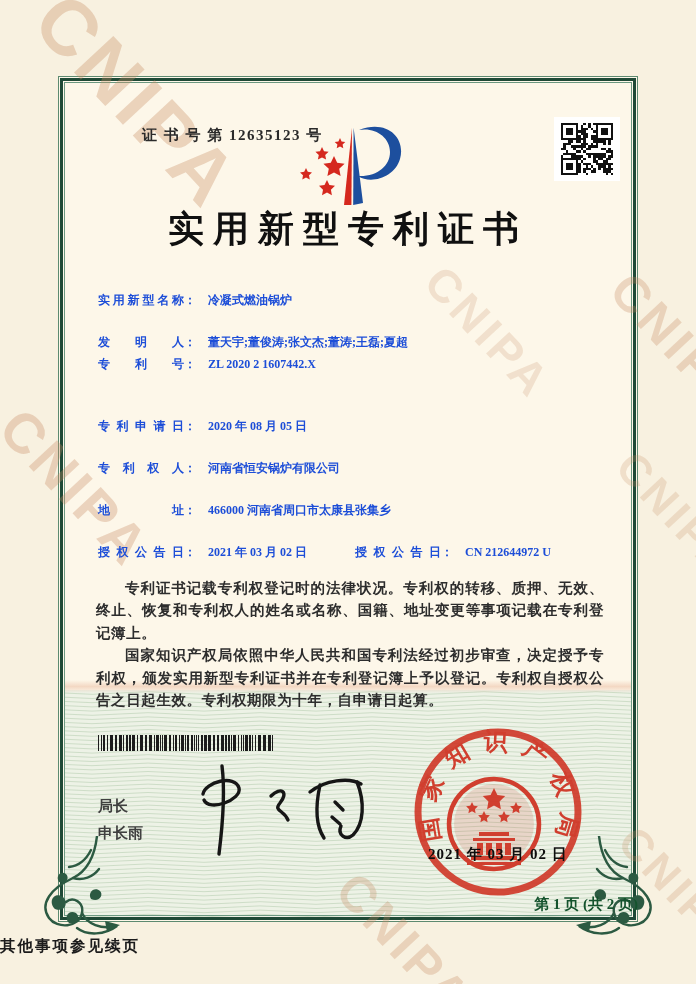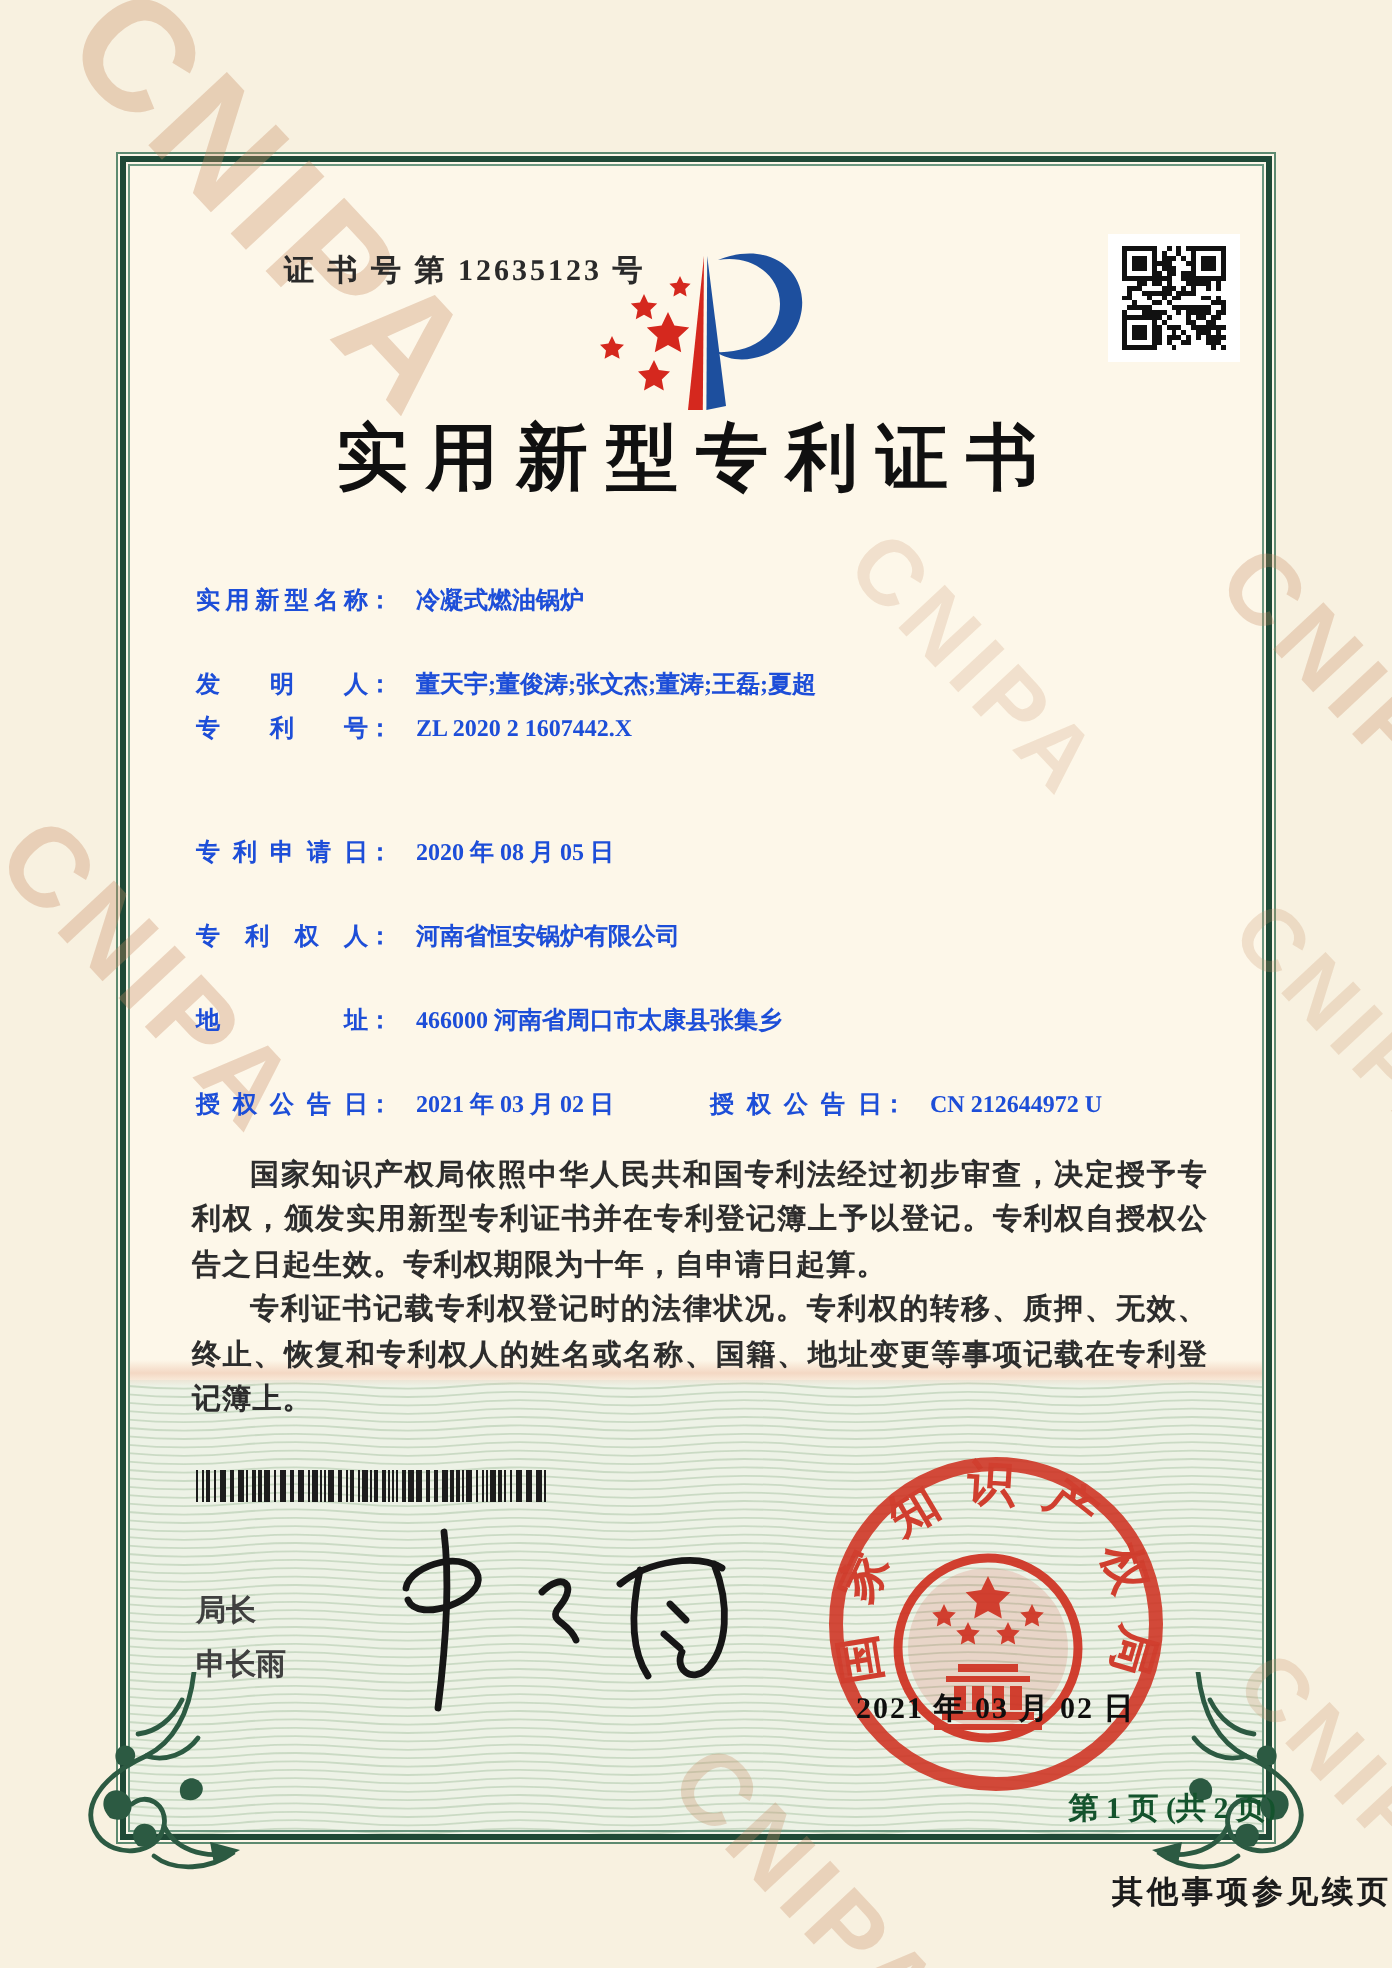--- a/index.html
+++ b/index.html
@@ -71,21 +71,21 @@
   
   .barcode { left:98px; top:735px; z-index:6; }
   .signer { left:98px; top:792px; z-index:6; font-family:"Liberation Sans","DejaVu Sans",sans-serif;
             font-size:15px; font-weight:600; color:#404040; line-height:27px; }
   .signature { left:183px; top:760px; z-index:7; }
   .seal { left:412px; top:726px; z-index:6; opacity:0.93; }
   .seal-date { left:428px; top:845px; z-index:8; font-size:15px; font-weight:700;
                letter-spacing:1px; color:#0e0e0e; white-space:nowrap; }
   .page-no { left:58px; top:895px; width:580px; text-align:right; z-index:6;
              font-size:15px; font-weight:600; color:#14532d; }
-  .footer-note { left:0; top:936px; width:696px; text-align:right; z-index:6;
+  .footer-note { left:0; top:936px; width:696px; text-align:left; z-index:6;
                  font-size:15.5px; font-weight:700; letter-spacing:2px; color:#1c1c1c; }
 </style>
 </head>
 <body>
 
 <div class="wm wm1">CNIPA</div>
 <div class="wm wm2">CNIPA</div>
 <div class="wm wm3">CNIPA</div>
 <div class="wm wm4">CNIPA</div>
 <div class="wm wm5">CNIPA</div>
@@ -376,22 +376,22 @@
 <div class="frow r2"><span class="lbl">专 利 号</span><span class="col">：</span><span>ZL 2020 2 1607442.X</span></div>
 <div class="frow r3"><span class="lbl">专利申请日</span><span class="col">：</span><span>2020 年 08 月 05 日</span></div>
 <div class="frow r4"><span class="lbl">专 利 权 人</span><span class="col">：</span><span>河南省恒安锅炉有限公司</span></div>
 <div class="frow r5"><span class="lbl">地 址</span><span class="col">：</span><span>466000 河南省周口市太康县张集乡</span></div>
 <div class="frow r6">
   <span class="lbl">授权公告日</span><span class="col">：</span><span>2021 年 03 月 02 日</span>
   <span class="grant2"><span class="lbl">授权公告日</span><span class="col">：</span><span>CN 212644972 U</span></span>
 </div>
 
 <div class="abs paras">
+  <p>专利证书记载专利权登记时的法律状况。专利权的转移、质押、无效、终止、恢复和专利权人的姓名或名称、国籍、地址变更等事项记载在专利登记簿上。</p>
   <p>国家知识产权局依照中华人民共和国专利法经过初步审查，决定授予专利权，颁发实用新型专利证书并在专利登记簿上予以登记。专利权自授权公告之日起生效。专利权期限为十年，自申请日起算。</p>
-  <p>专利证书记载专利权登记时的法律状况。专利权的转移、质押、无效、终止、恢复和专利权人的姓名或名称、国籍、地址变更等事项记载在专利登记簿上。</p>
 </div>
 
 <svg class="abs barcode" id="barcode" width="180" height="16" viewBox="0 0 180 16">
     <rect x="0" y="0" width="1" height="16" fill="#1c1c1c"></rect>
     <rect x="3" y="0" width="1" height="16" fill="#1c1c1c"></rect>
     <rect x="5" y="0" width="2" height="16" fill="#1c1c1c"></rect>
     <rect x="9" y="0" width="1" height="16" fill="#1c1c1c"></rect>
     <rect x="12" y="0" width="3" height="16" fill="#1c1c1c"></rect>
     <rect x="17" y="0" width="2" height="16" fill="#1c1c1c"></rect>
     <rect x="21" y="0" width="3" height="16" fill="#1c1c1c"></rect>

